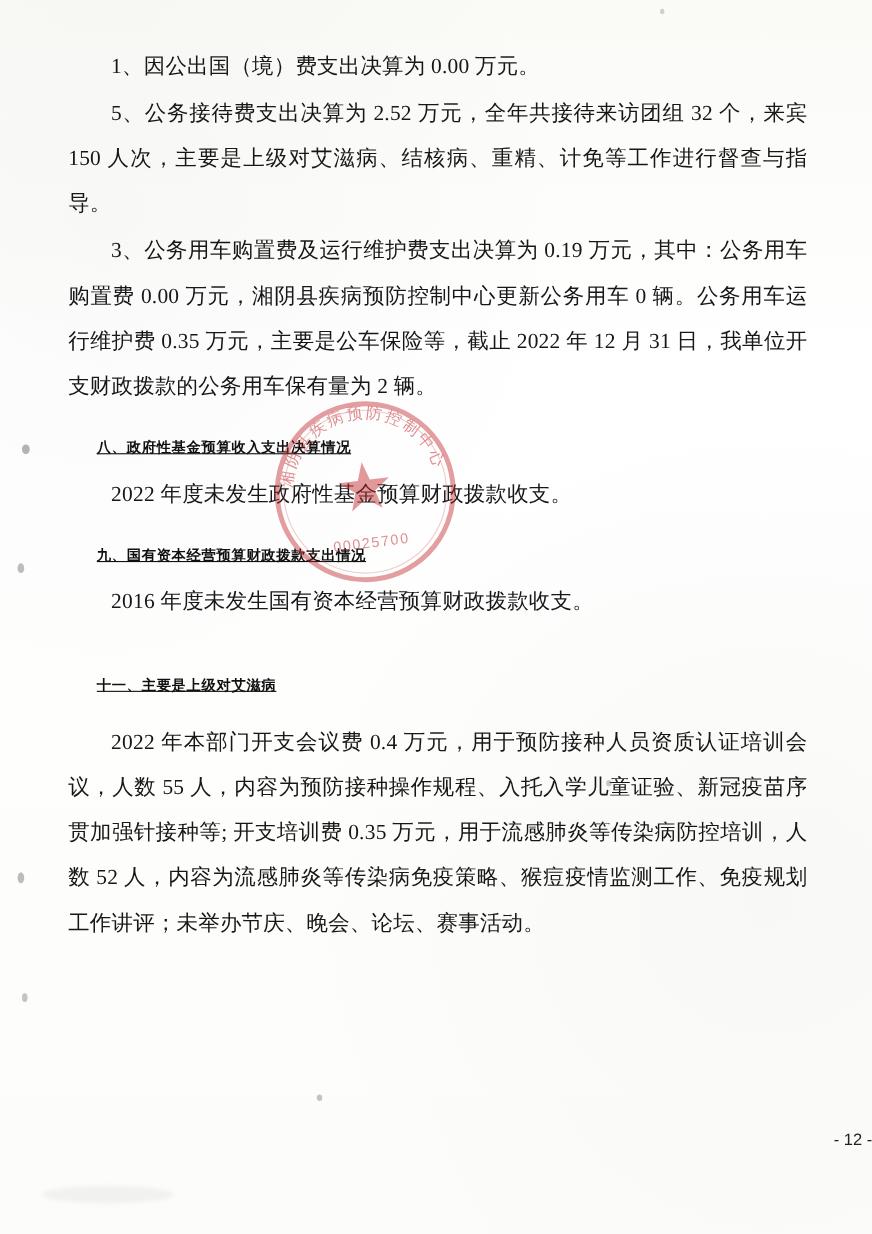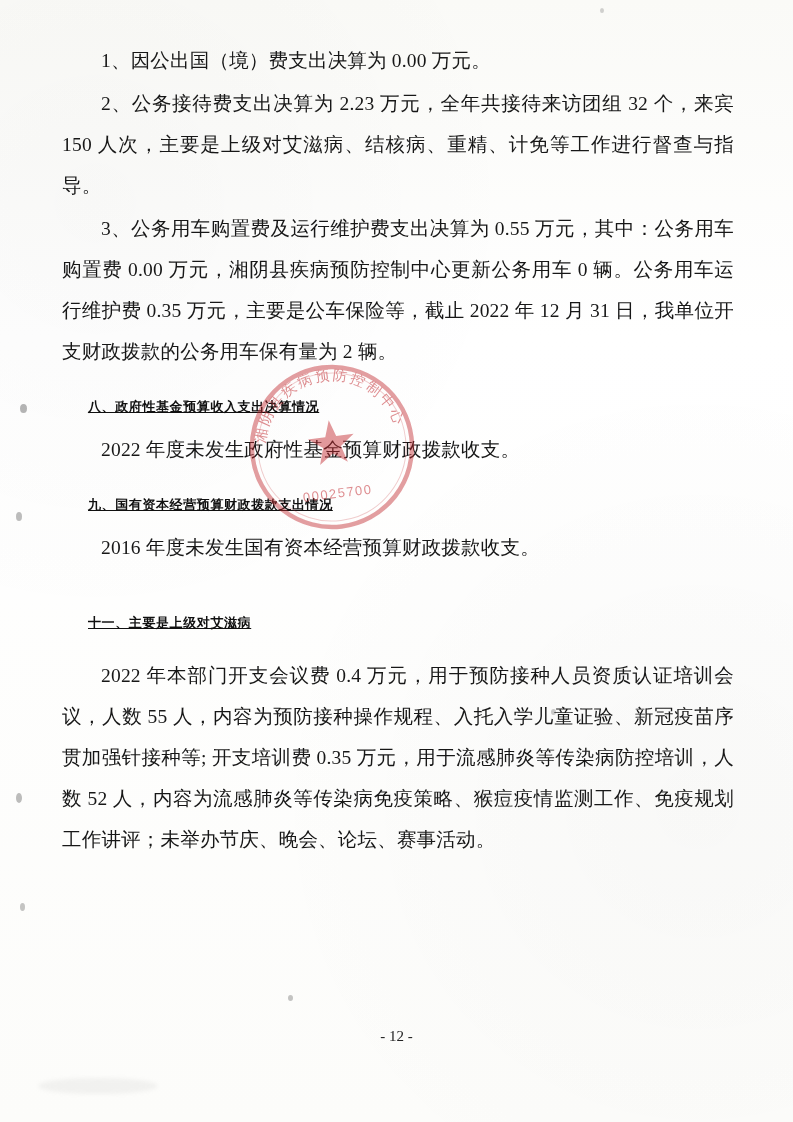--- a/index.html
+++ b/index.html
@@ -64,24 +64,24 @@
   }
 
   .spacer-sm { height: 10px; }
   .spacer-md { height: 18px; }
 
   .pagenum {
     position: absolute;
     left: 0;
     right: 0;
     top: 1028px;
-    text-align: center;
+    text-align: right;
     font-size: 15px;
     color: #222;
-    font-family: Liberation Serif, serif;
+    font-family: Liberation Sans, sans-serif;
   }
 
   
   .stamp {
     position: absolute;
     left: 243px;
     top: 358px;
     width: 178px;
     height: 178px;
     opacity: 0.52;
@@ -110,23 +110,23 @@
 </head>
 <body>
 
 <div class="page">
   <div class="paper-noise"></div>
 
   <div class="content">
 
     <p class="para indent">1、因公出国（境）费支出决算为 0.00 万元。</p>
 
-    <p class="para indent">2、公务接待费支出决算为 2.23 万元，全年共接待来访团组 32 个，来宾 150 人次，主要是上级对艾滋病、结核病、重精、计免等工作进行督查与指导。</p>
+    <p class="para indent">5、公务接待费支出决算为 2.52 万元，全年共接待来访团组 32 个，来宾 150 人次，主要是上级对艾滋病、结核病、重精、计免等工作进行督查与指导。</p>
 
-    <p class="para indent">3、公务用车购置费及运行维护费支出决算为 0.55 万元，其中：公务用车购置费 0.00 万元，湘阴县疾病预防控制中心更新公务用车 0 辆。公务用车运行维护费 0.35 万元，主要是公车保险等，截止 2022 年 12 月 31 日，我单位开支财政拨款的公务用车保有量为 2 辆。</p>
+    <p class="para indent">3、公务用车购置费及运行维护费支出决算为 0.19 万元，其中：公务用车购置费 0.00 万元，湘阴县疾病预防控制中心更新公务用车 0 辆。公务用车运行维护费 0.35 万元，主要是公车保险等，截止 2022 年 12 月 31 日，我单位开支财政拨款的公务用车保有量为 2 辆。</p>
 
     <h2 class="heading">八、政府性基金预算收入支出决算情况</h2>
     <p class="para indent">2022 年度未发生政府性基金预算财政拨款收支。</p>
 
     <h2 class="heading">九、国有资本经营预算财政拨款支出情况</h2>
     <p class="para indent">2016 年度未发生国有资本经营预算财政拨款收支。</p>
 
 
     <div class="spacer-md"></div>
 

